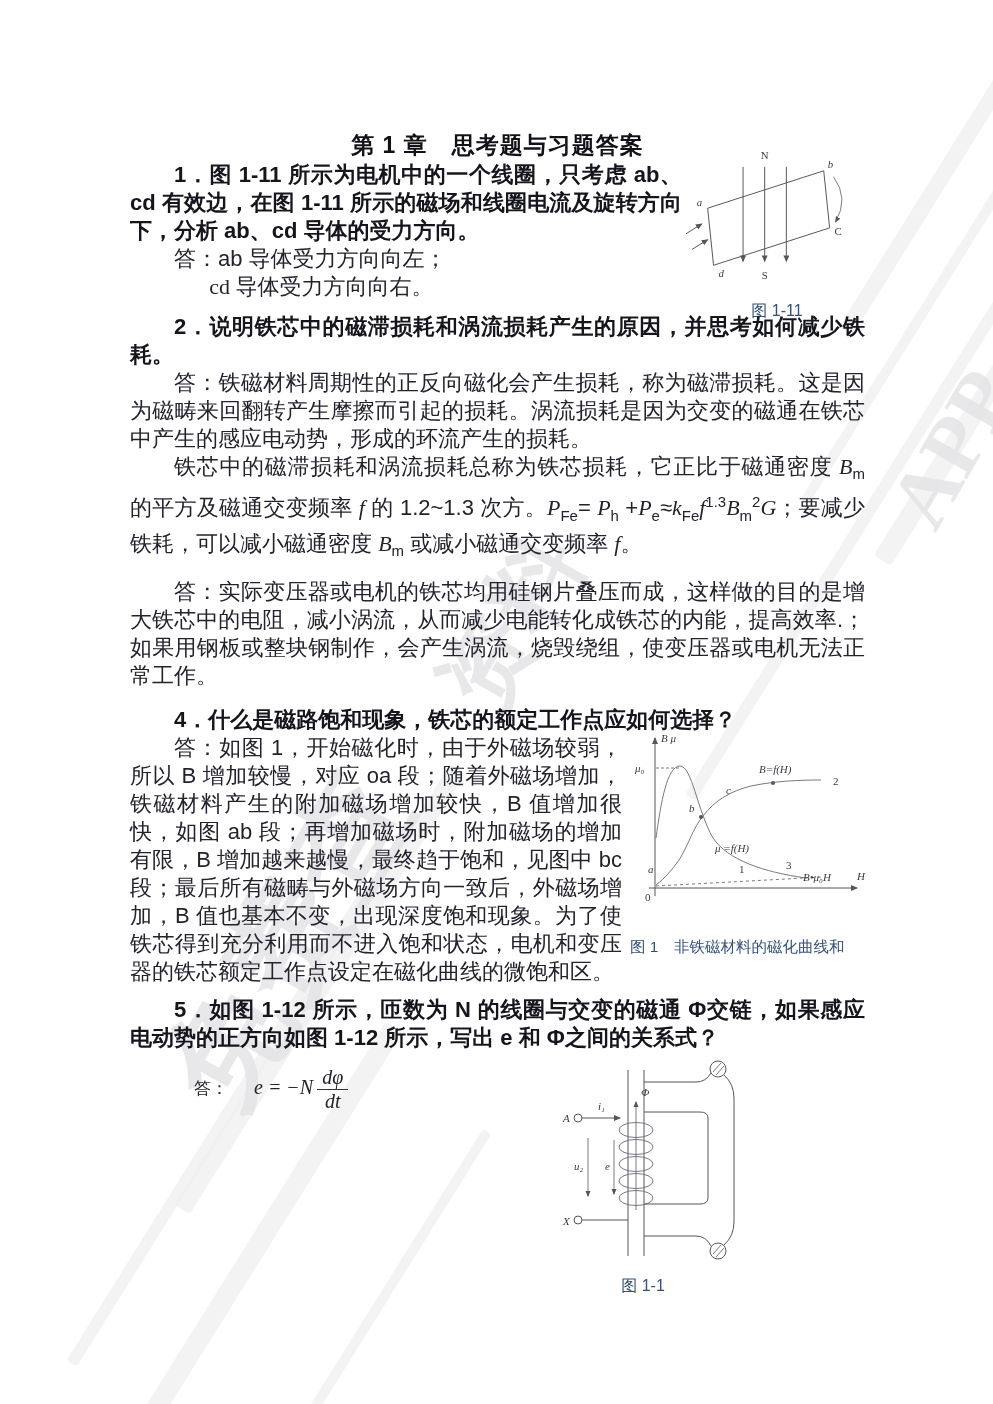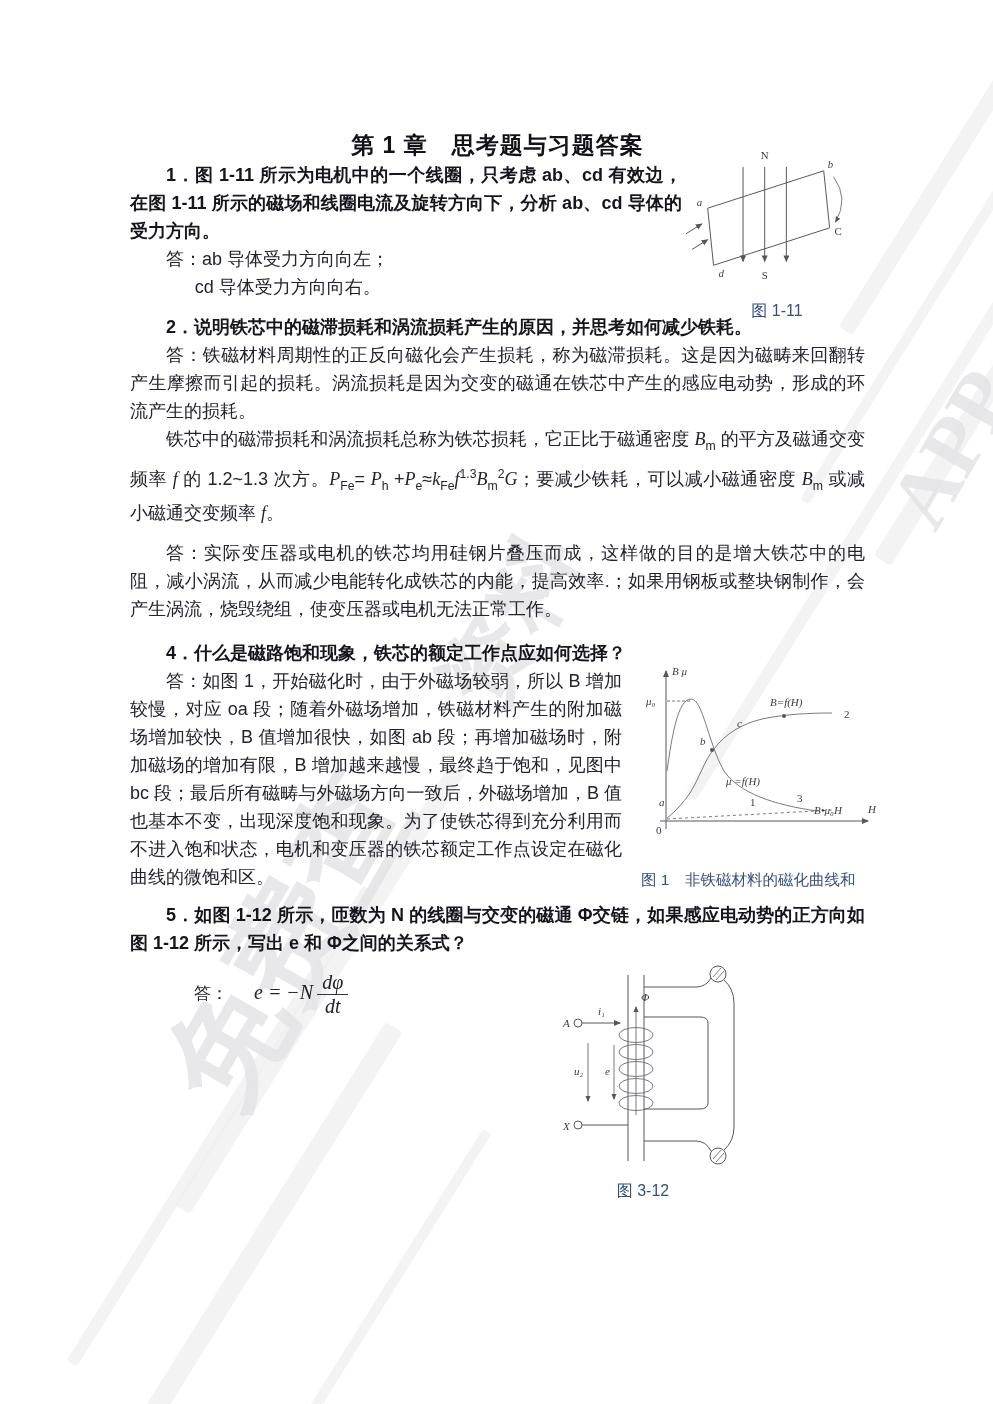--- a/index.html
+++ b/index.html
@@ -10,25 +10,25 @@
     color:#23232e;
   }
   
   .wm { position:absolute; inset:0; z-index:0; pointer-events:none; }
   .wm-stripe { position:absolute; background:#efefef; opacity:.75; transform:rotate(-58deg); border-radius:4px; }
   .wm-text { position:absolute; transform:rotate(-60deg); color:#e3e3e6; opacity:.8;
              font-weight:700; font-family:"Liberation Serif",serif; white-space:nowrap; }
   
   .content { position:relative; z-index:1; padding:130px 128px 0 130px; }
   .title { text-align:center; font-size:23px; font-weight:700; color:#111118; letter-spacing:1px; }
-  .para { font-size:18px; line-height:28px; text-align:justify; }
+  .para { font-size:22px; line-height:28px; text-align:justify; }
   .q { font-weight:700; color:#15151d; }
   .indent { text-indent:2em; }
   .ans-line1 { padding-left:2em; }
-  .ans-line2 { padding-left:3.6em; }
+  .ans-line2 { padding-left:3.6em;font-family:Liberation Serif, serif; }
   .block { position:relative; }
   .q1-text { width:552px; }
   .q2-block { margin-top:12px; }
   .q3-block { margin-top:12px; }
   .q4-block { margin-top:16px; }
   .q5-block { margin-top:10px; }
   .q4-answer { width:492px; }
   .sub { vertical-align:sub; font-size:0.68em; }
   .sup { vertical-align:super; font-size:0.68em; }
   .i { font-style:italic; font-family:"Liberation Serif",serif; }
@@ -114,21 +114,21 @@
     </div>
 
     <div class="block q3-block">
       <div class="para indent">答：实际变压器或电机的铁芯均用硅钢片叠压而成，这样做的目的是增大铁芯中的电阻，减小涡流，从而减少电能转化成铁芯的内能，提高效率.；如果用钢板或整块钢制作，会产生涡流，烧毁绕组，使变压器或电机无法正常工作。</div>
     </div>
 
     <div class="block q4-block">
       <div class="para q indent">4．什么是磁路饱和现象，铁芯的额定工作点应如何选择？</div>
       <div class="para indent q4-answer">答：如图 1，开始磁化时，由于外磁场较弱，所以 B 增加较慢，对应 oa 段；随着外磁场增加，铁磁材料产生的附加磁场增加较快，B 值增加很快，如图 ab 段；再增加磁场时，附加磁场的增加有限，B 增加越来越慢，最终趋于饱和，见图中 bc 段；最后所有磁畴与外磁场方向一致后，外磁场增加，B 值也基本不变，出现深度饱和现象。为了使铁芯得到充分利用而不进入饱和状态，电机和变压器的铁芯额定工作点设定在磁化曲线的微饱和区。</div>
 
-      <div class="figure" style="left:503px; top:22px; width:252px;">
+      <div class="figure" style="left:492px; top:22px; width:252px;">
         <svg width="252" height="198" viewBox="0 0 250 198">
           <defs>
             <marker id="ar2" markerWidth="8" markerHeight="8" refX="6" refY="3" orient="auto">
               <path d="M0,0 L7,3 L0,6 Z" fill="#55555e"></path>
             </marker>
           </defs>
 
           <line class="ln" x1="32" y1="168" x2="32" y2="10" marker-end="url(#ar2)"></line>
           <line class="ln" x1="26" y1="160" x2="234" y2="160" marker-end="url(#ar2)"></line>
           <text class="it" x="38" y="14">B μ</text>
@@ -206,19 +206,19 @@
             <text class="it" x="5" y="167">X</text>
             <text class="it" x="40" y="52">i₁</text>
 
             <line class="thin" x1="30" y1="80" x2="30" y2="138" marker-end="url(#ar3)"></line>
             <text class="it" x="16" y="112">u₂</text>
             <line class="thin" x1="56" y1="82" x2="56" y2="136" marker-end="url(#ar3)"></line>
             <text class="it" x="47" y="112">e</text>
             <line class="thin" x1="78" y1="152" x2="78" y2="44" marker-end="url(#ar3)"></line>
             <text class="it" x="83" y="38">Φ</text>
           </svg>
-          <div class="fig-caption" style="width:170px;">图 3-12</div>
+          <div class="fig-caption" style="width:170px;">图 1-1</div>
         </div>
       </div>
     </div>
 
   </div>
 </div>
 
 </body></html>

